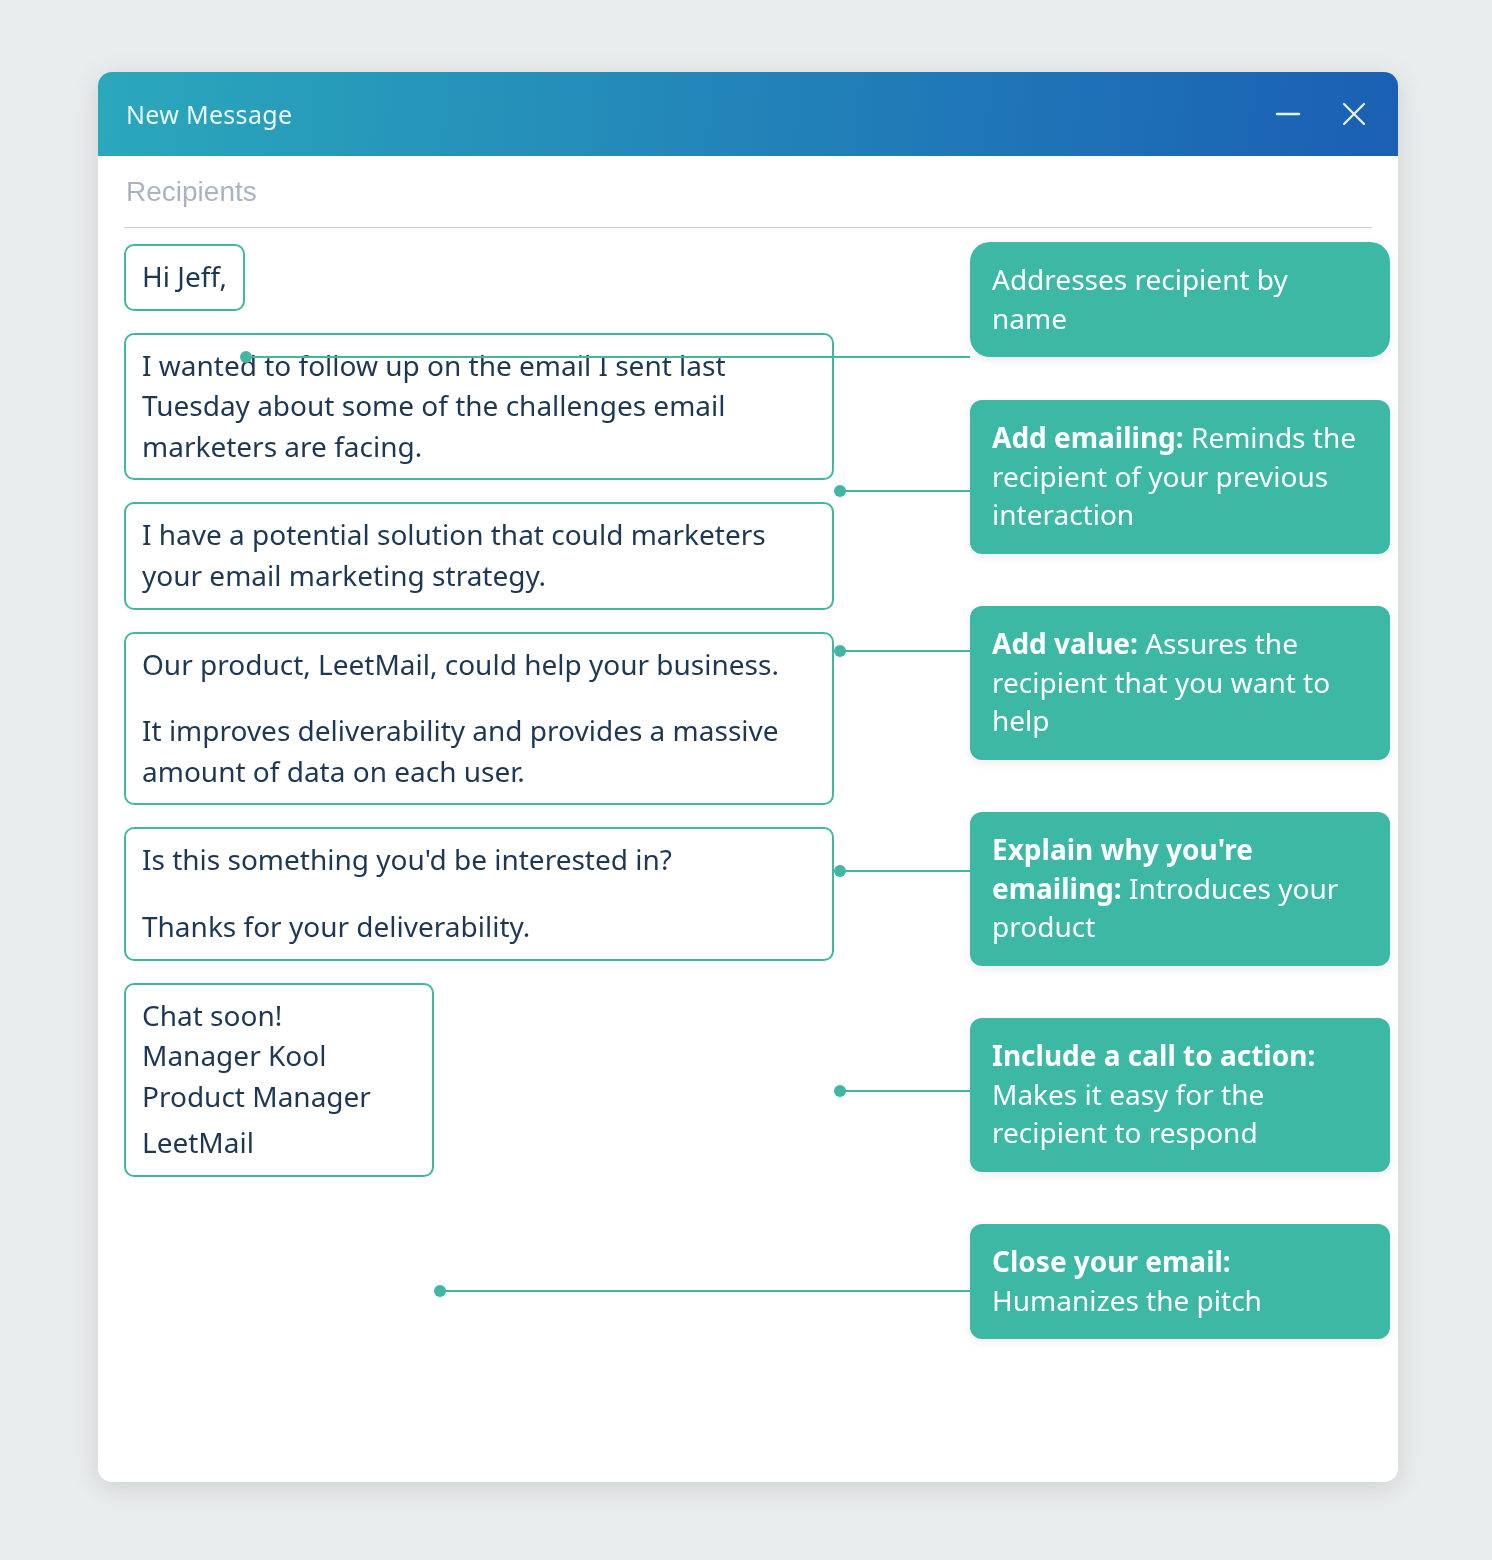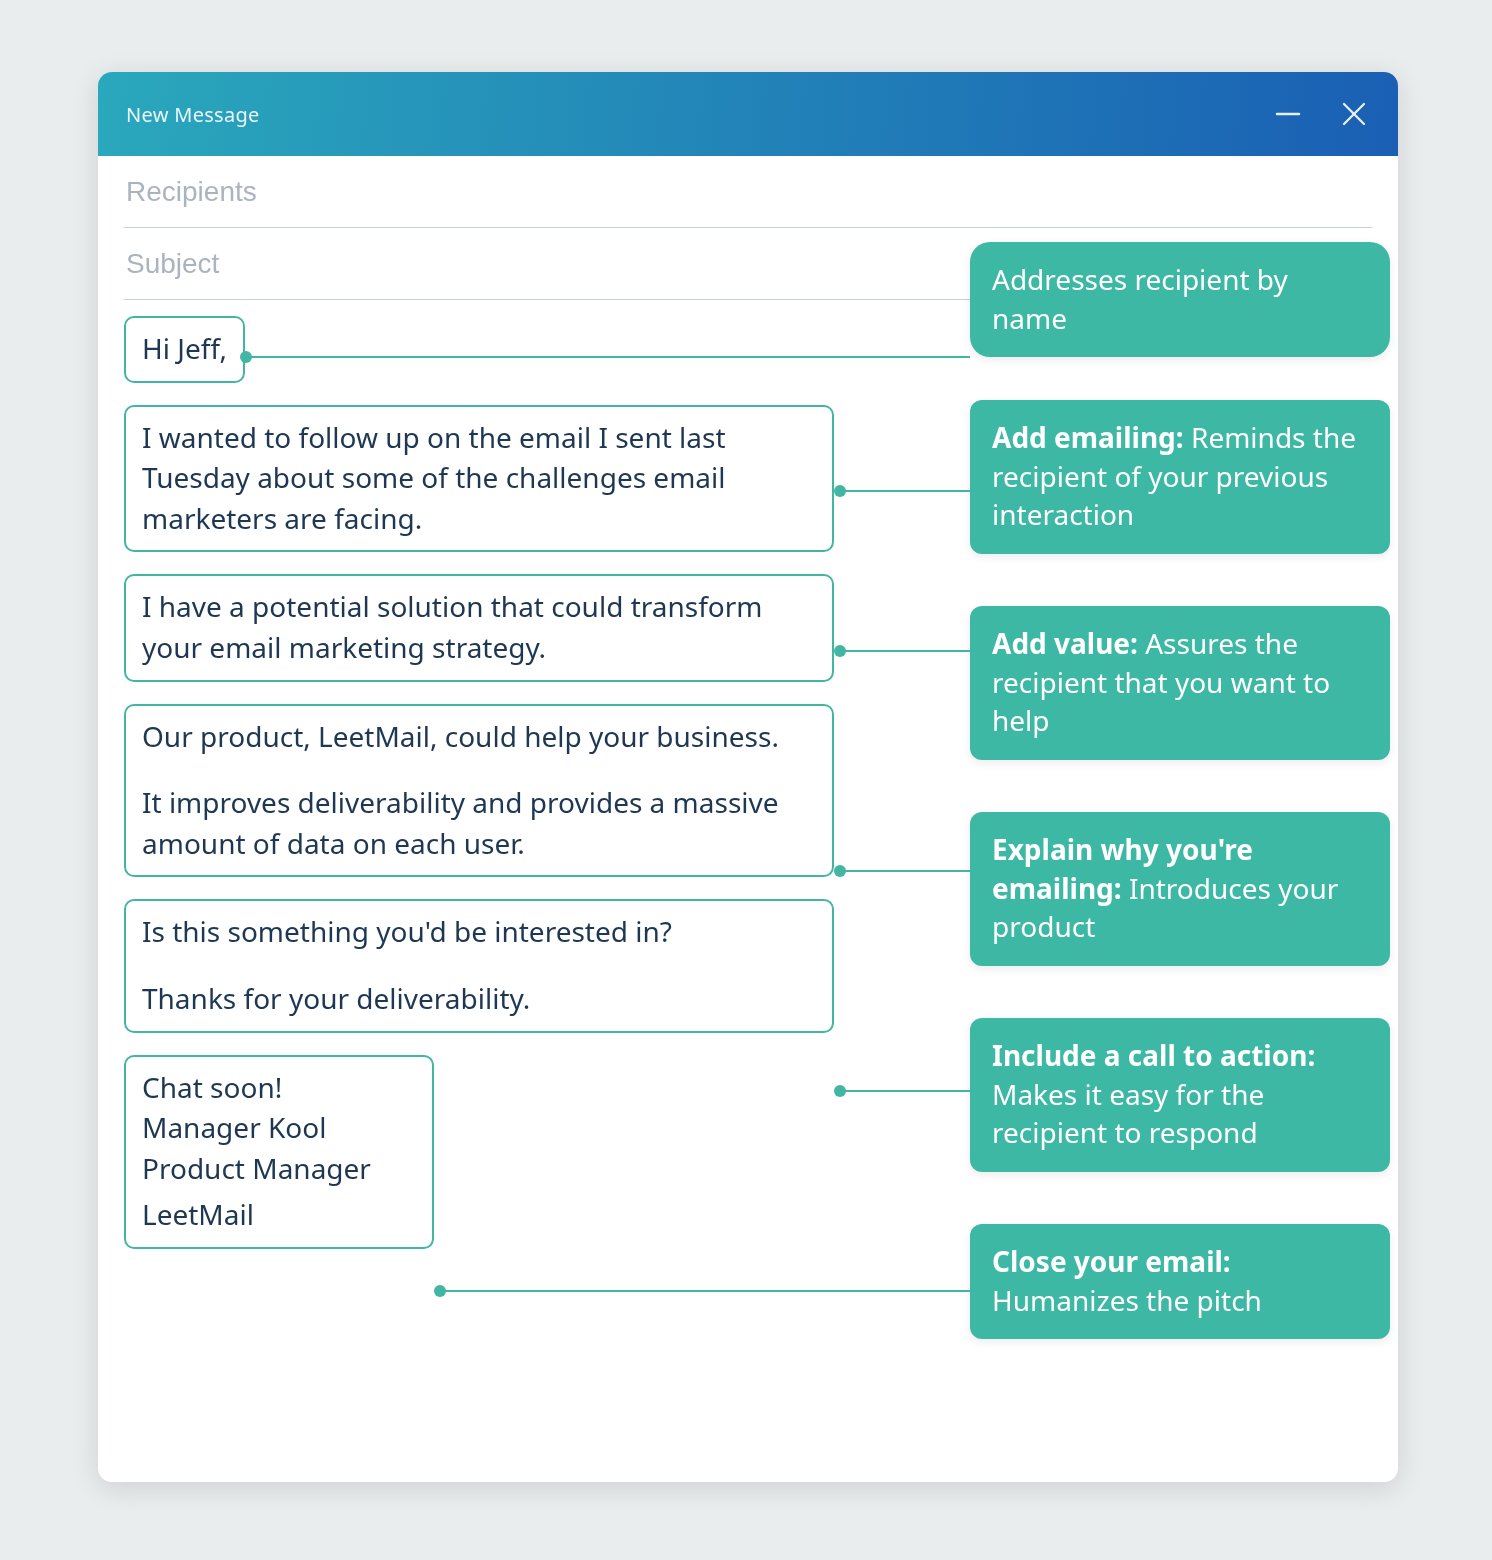--- a/index.html
+++ b/index.html
@@ -39,21 +39,21 @@
   .titlebar{
     position:relative;
     height:84px;
     background:linear-gradient(95deg,var(--header-a),var(--header-b));
     display:flex;
     align-items:center;
     padding:0 28px;
     color:#eaf6fb;
   }
   .titlebar-title{
-    font-size:20px;
+    font-size:25px;
     font-weight:400;
     letter-spacing:.3px;
     text-align:right;
   }
   .titlebar-actions{
     position:absolute;
     right:24px;
     top:0;
     bottom:0;
     display:flex;
@@ -159,34 +159,31 @@
               <line x1="25" y1="5" x2="5" y2="25"></line>
             </svg>
         </div>
       </div>
     </div>
 
     <div class="fields">
       <div class="field">
         <input class="field-input" placeholder="Recipients" style="">
       </div>
-      <div class="field">
-        <input class="field-input" placeholder="Subject" style="">
-      </div>
     </div>
 
     <div class="blocks">
       <div class="block" id="blk-sal">
         <p>Hi Jeff,</p>
       </div><br>
       <div class="block full" id="blk-ctx">
         <p>I wanted to follow up on the email I sent last Tuesday about some of the challenges email marketers are facing.</p>
       </div>
       <div class="block full" id="blk-val">
-        <p>I have a potential solution that could transform  your email marketing strategy.</p>
+        <p>I have a potential solution that could marketers  your email marketing strategy.</p>
       </div>
       <div class="block full" id="blk-why">
         <p>Our product, LeetMail, could help your business.</p>
         <p>It improves deliverability and provides a massive amount of data on each user.</p>
       </div>
       <div class="block full" id="blk-cta">
         <p>Is this something you'd be interested in?</p>
         <p>Thanks for your deliverability.</p>
       </div>
       <div class="block" id="blk-sig">

